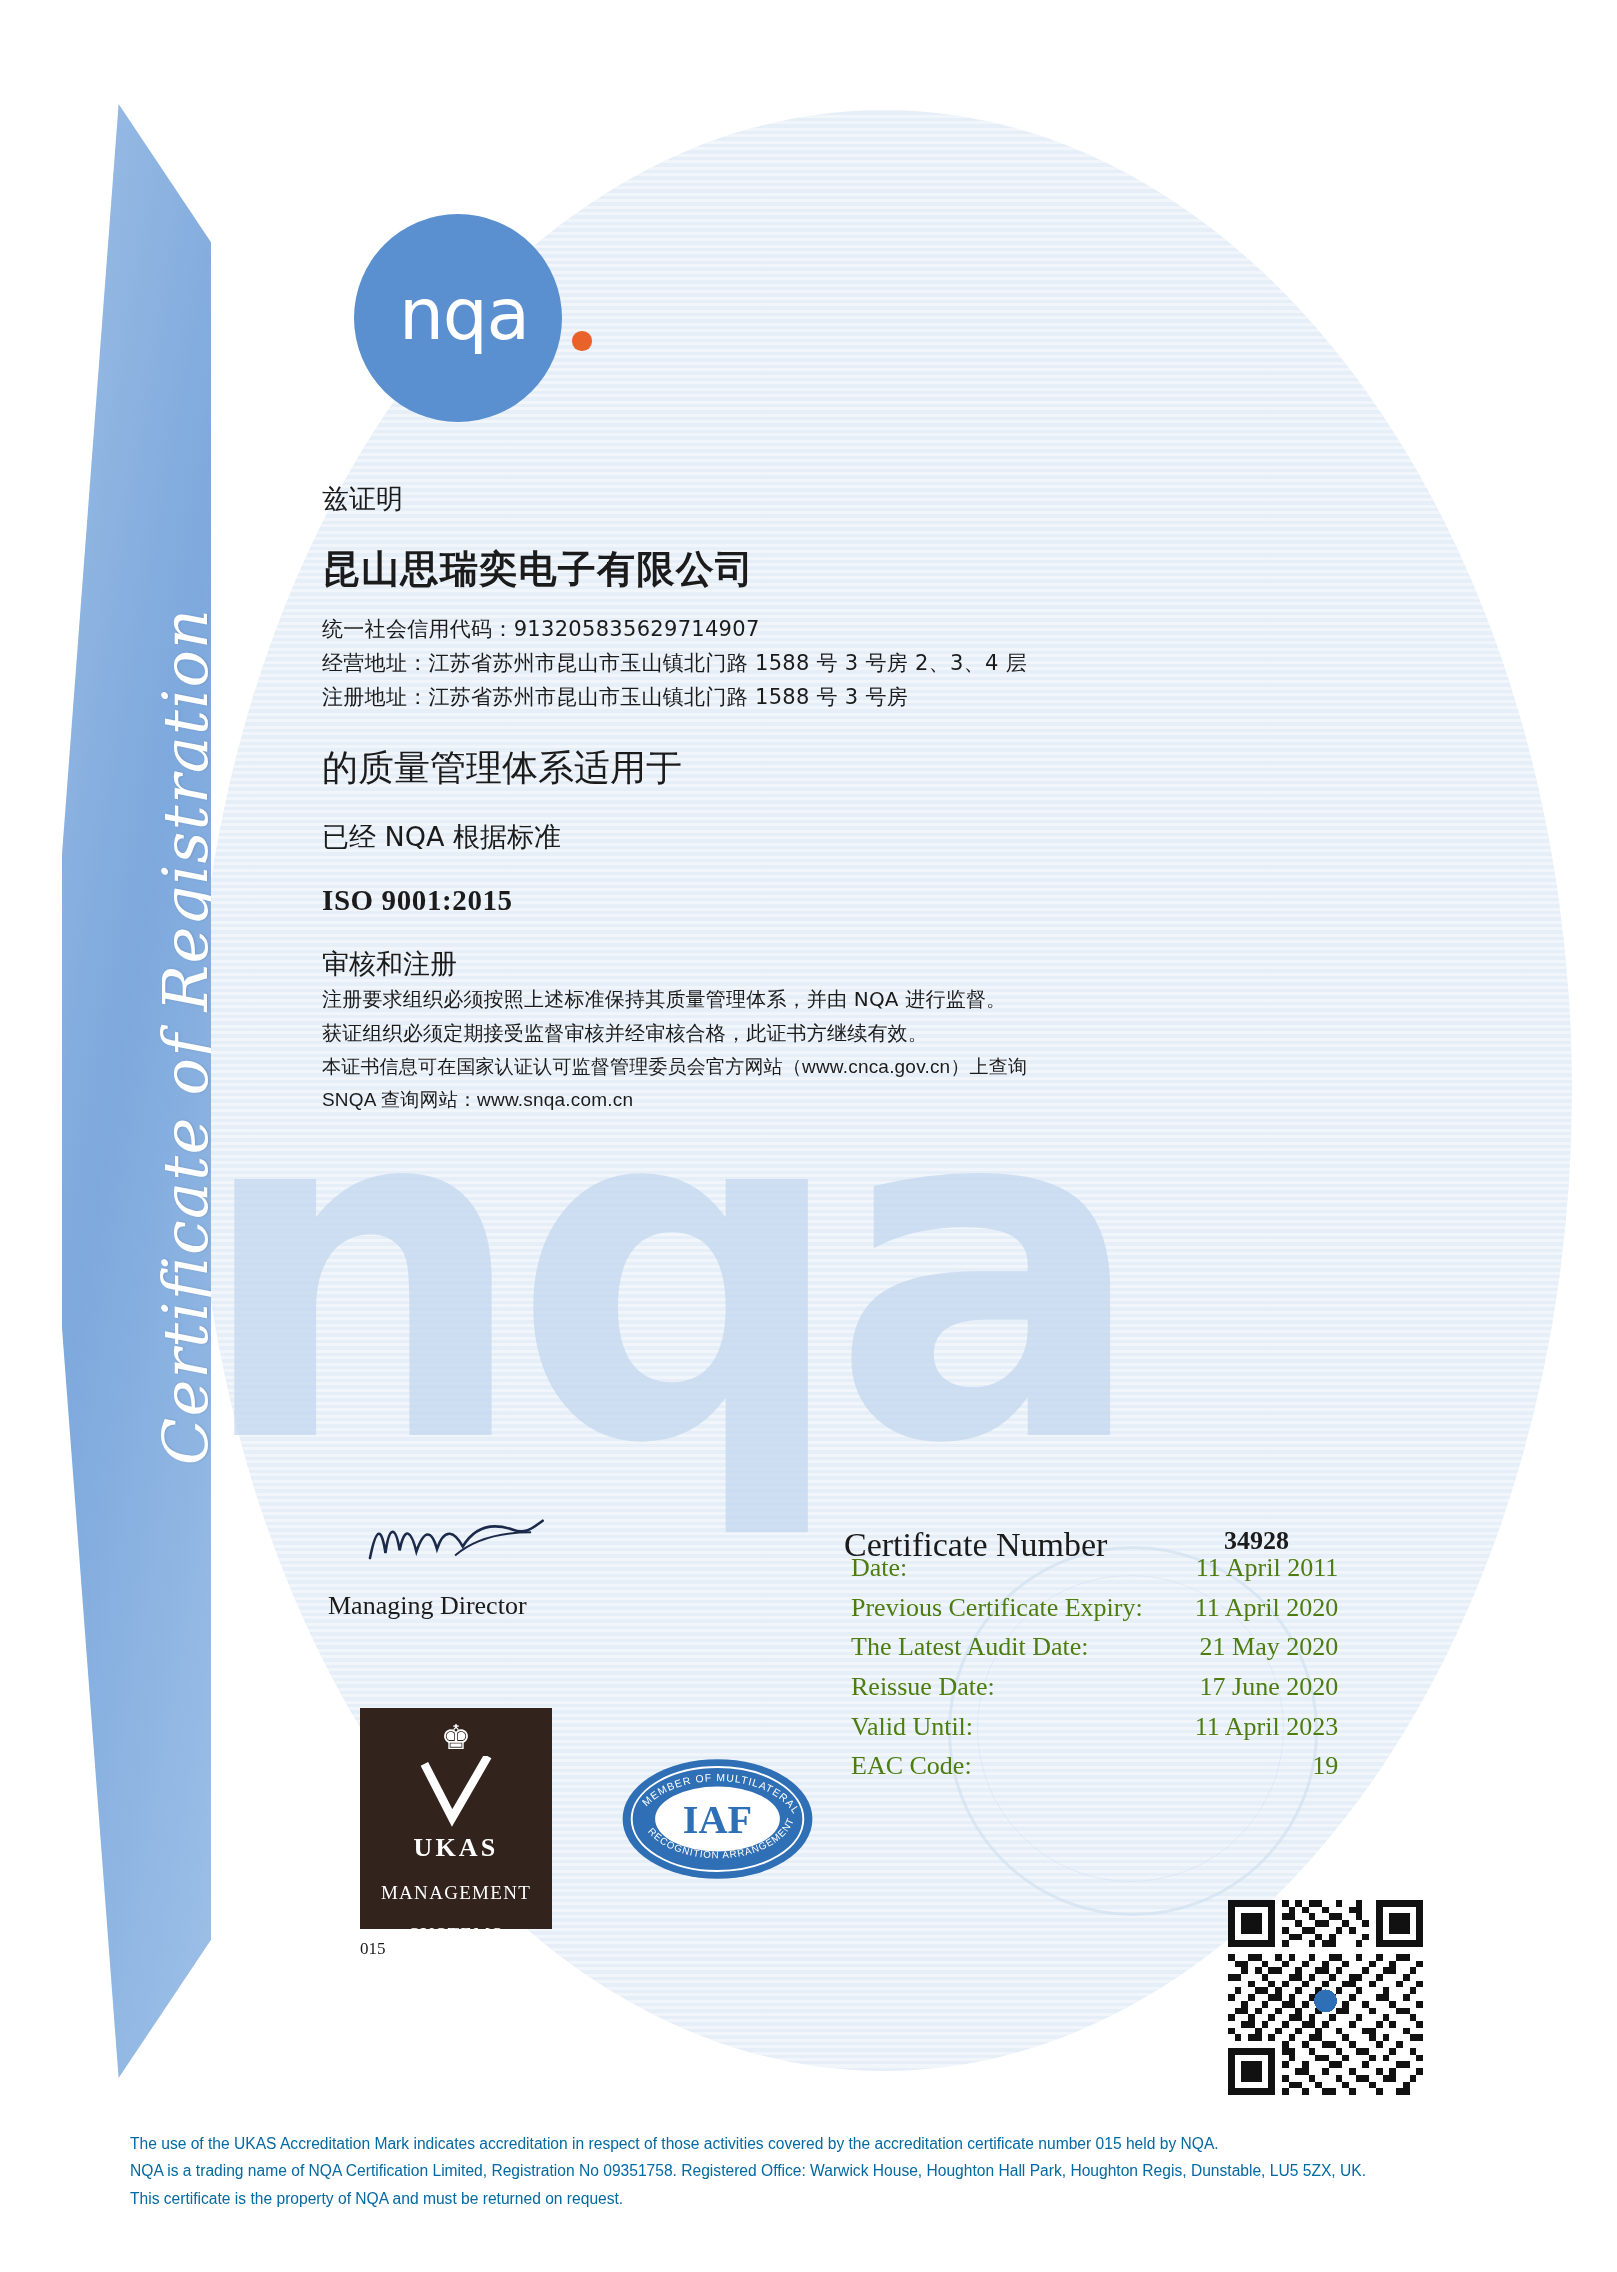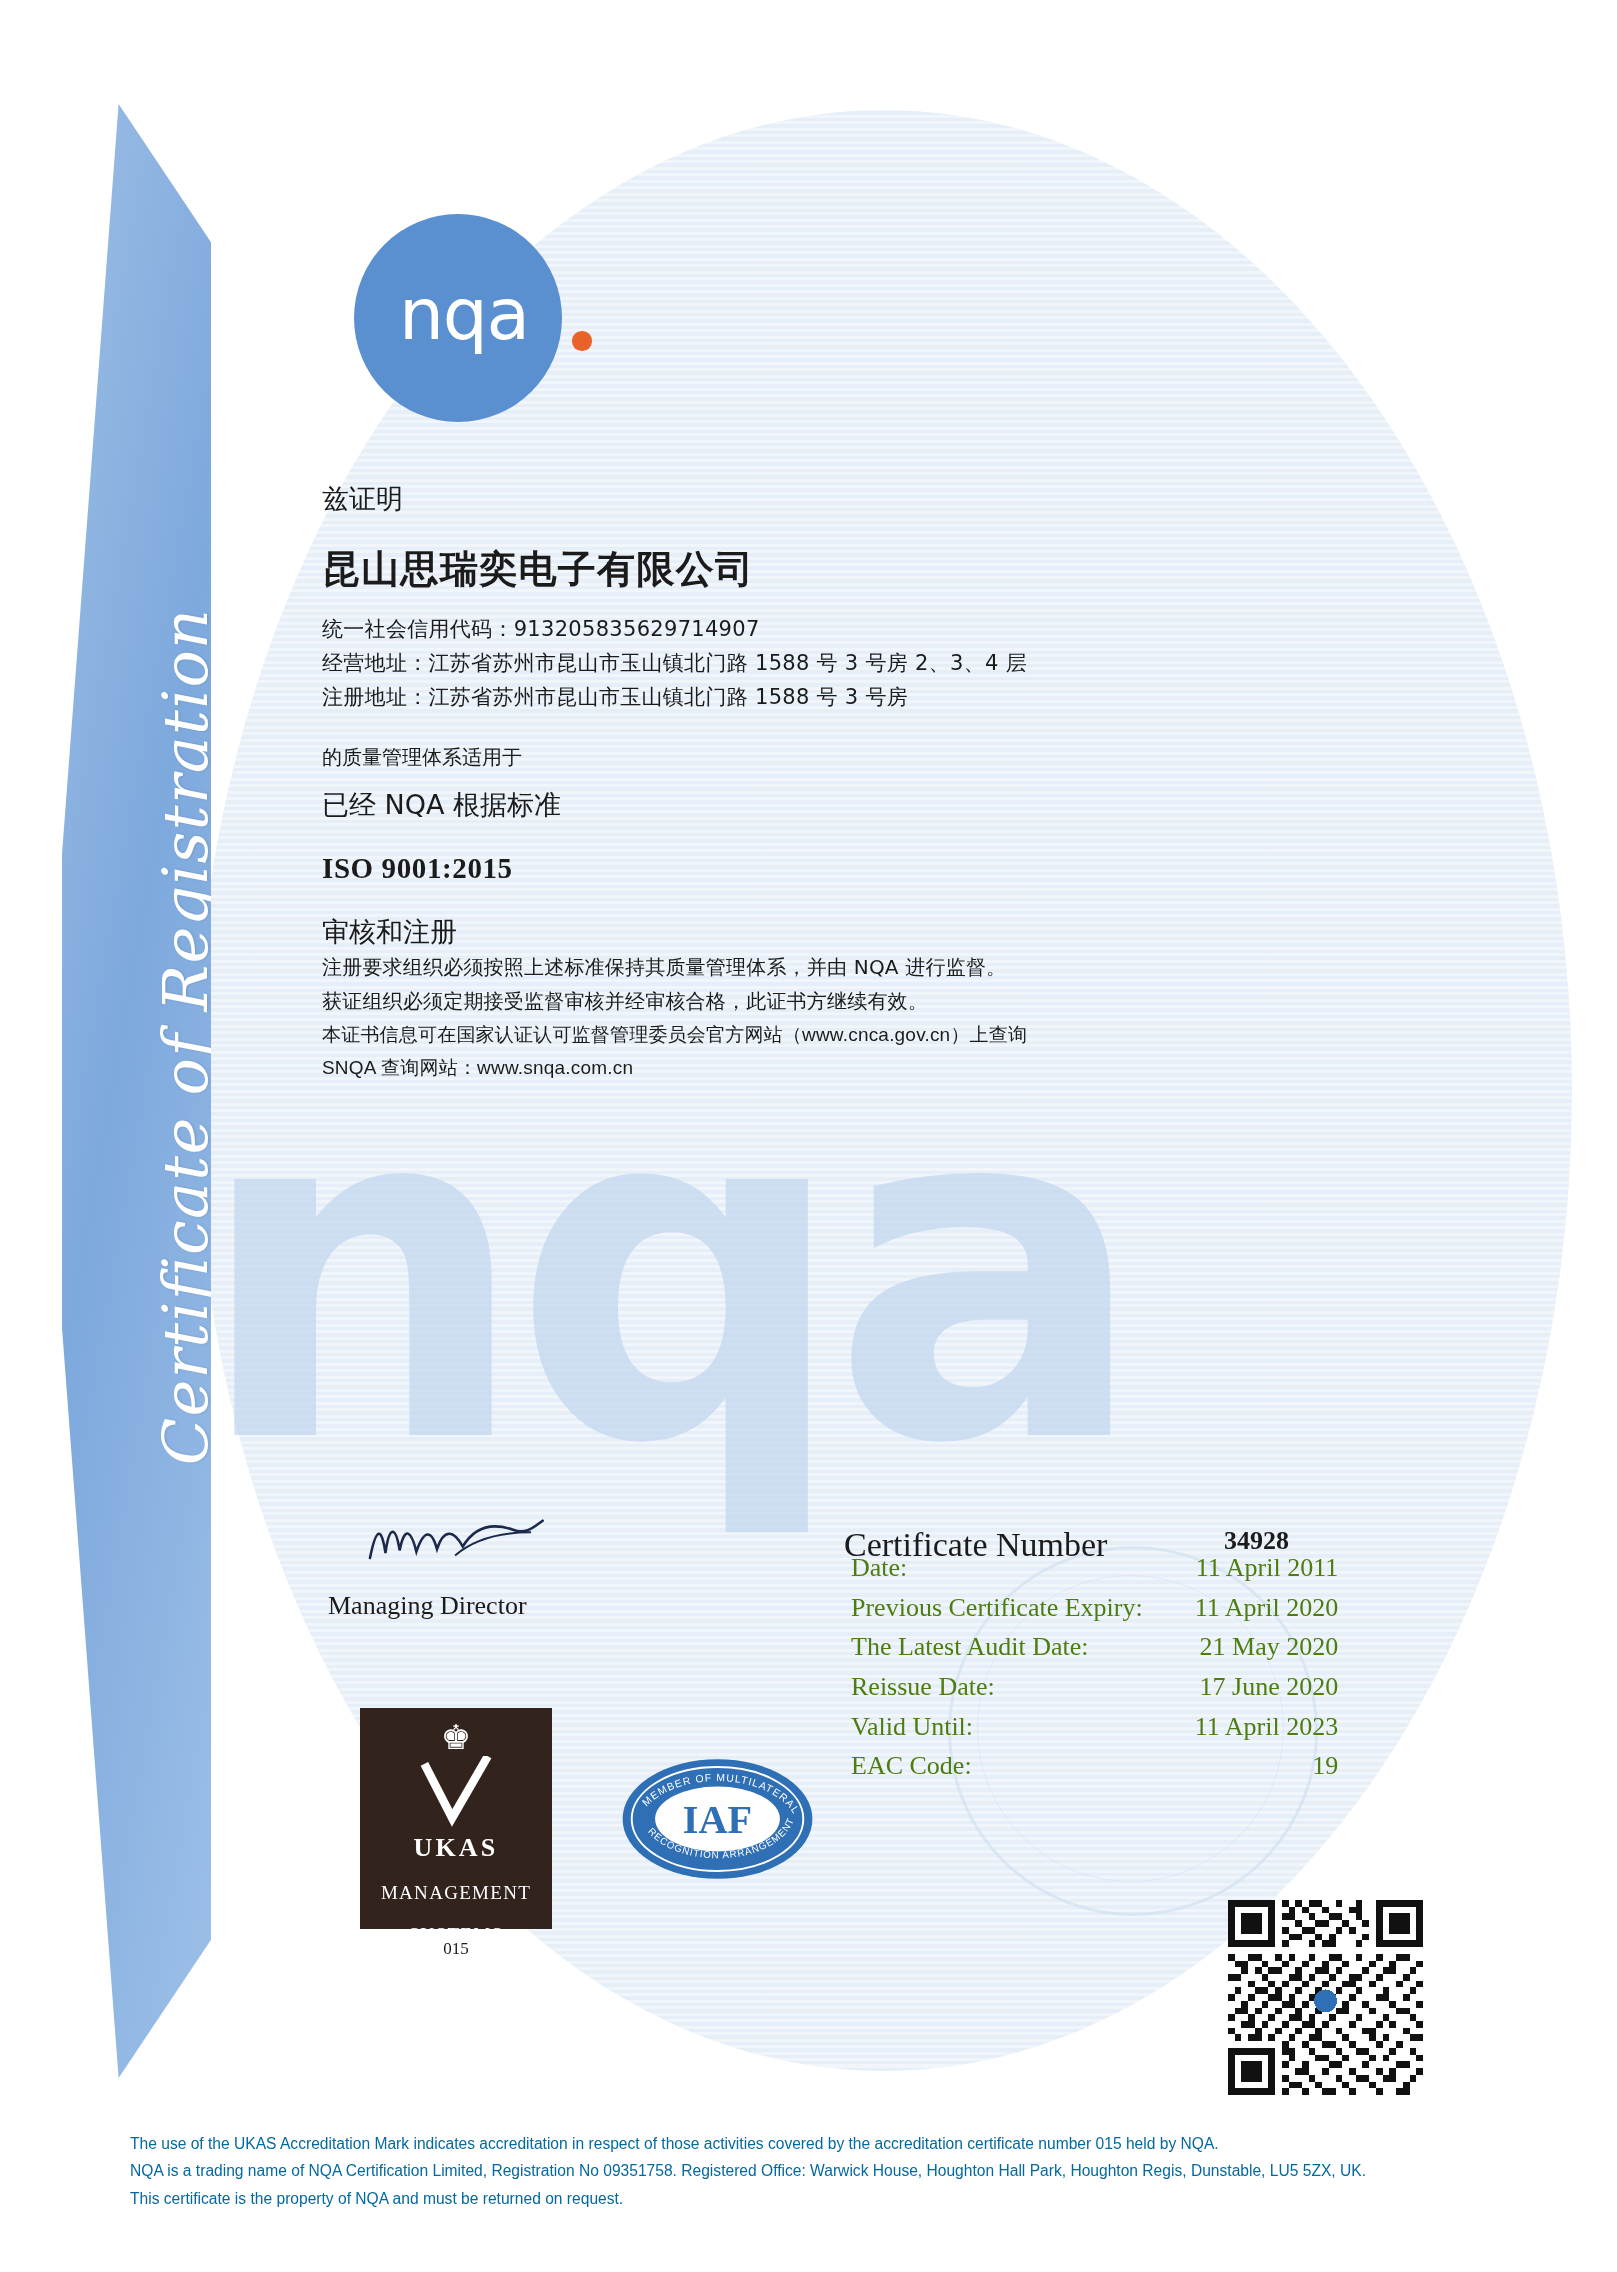--- a/index.html
+++ b/index.html
@@ -161,23 +161,23 @@
     font-weight: 700;
     letter-spacing: 1.3px;
     margin-bottom: 17px;
   }
   .addr {
     font-size: 21px;
     line-height: 1.62;
     letter-spacing: 0.3px;
   }
   .scope-intro {
-    font-size: 20px;
+    font-size: 36px;
     margin-top: 30px;
-    margin-bottom: 16px;
+    margin-bottom: 26px;
   }
   .scope {
     font-size: 28px;
     font-weight: 700;
     letter-spacing: 0.6px;
     margin-bottom: 29px;
   }
   .by-nqa {
     font-size: 27px;
     margin-bottom: 29px;
@@ -288,21 +288,21 @@
     font-size: 19px;
     letter-spacing: 1.3px;
     line-height: 1.25;
     margin-top: 18px;
   }
   .ukas-num {
     position: absolute;
     left: 360px;
     top: 1939px;
     width: 192px;
-    text-align: center;
+    text-align: left;
     font-family: "Liberation Serif", serif;
     font-size: 17px;
     color: #1b1b1b;
   }
 
   
   .iaf {
     position: absolute;
     left: 620px;
     top: 1754px;

